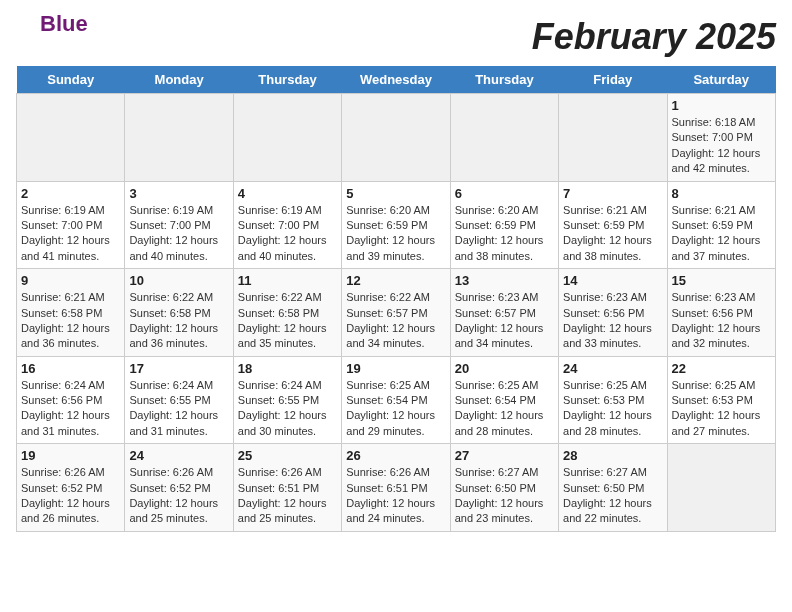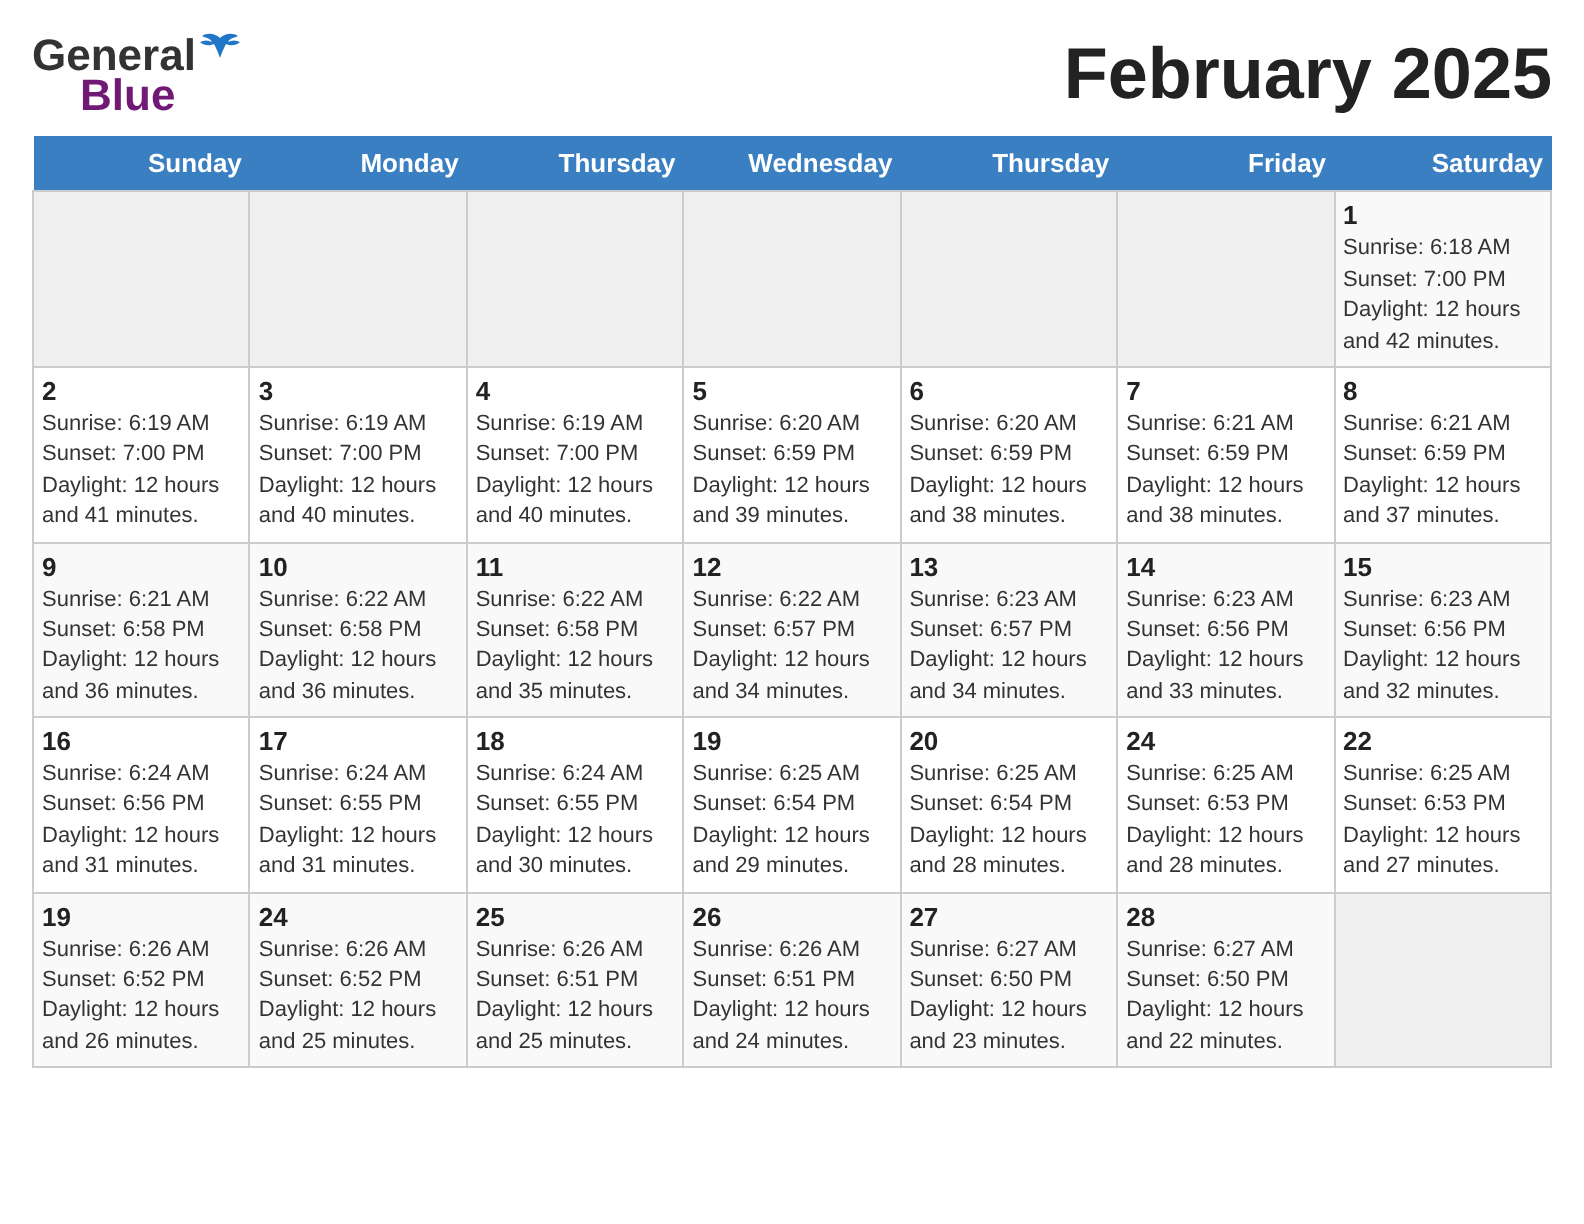--- a/index.html
+++ b/index.html
@@ -28,36 +28,37 @@
     }
     .logo-general { color: #333; }
     .logo-blue { color: #701a75; margin-left: 24px; }
     .title-block {
       text-align: right;
     }
     .title-block h1 {
       font-size: 36px;
       font-weight: bold;
       color: #222;
+      font-style: italic;
     }
     .title-block h2 {
       font-size: 16px;
       font-weight: normal;
       color: #444;
     }
     table {
       width: 100%;
       border-collapse: collapse;
       font-size: 11px;
     }
     thead tr th {
       background-color: #3a7fc1;
       color: #fff;
       padding: 6px 4px;
-      text-align: right;
+      text-align: center;
       font-size: 13px;
       font-weight: bold;
     }
     tbody tr td {
       border: 1px solid #ccc;
       vertical-align: top;
       padding: 4px 4px;
       min-height: 80px;
       width: 107px;
     }
@@ -81,27 +82,20 @@
     }
     .empty-cell {
       background: #f0f0f0;
     }
   </style>
 </head>
 <body>
 
 <div class="header-area">
   <div class="logo">
-    <div style="display:flex;align-items:center;">
-      <span class="logo-text logo-general">General</span>
-
-      <svg width="22" height="22" viewBox="0 0 22 22" style="margin-left:1px;margin-top:-4px;">
-        <path d="M11 4 C13 2, 17 1, 20 3 C18 4, 16 4, 15 6 C17 5, 19 5, 21 6 C19 8, 16 8, 14 7 C13 9, 12 11, 11 14 C10 11, 9 9, 8 7 C6 8, 3 8, 1 6 C3 5, 5 5, 7 6 C6 4, 4 4, 2 3 C5 1, 9 2, 11 4Z" fill="#2176c7"></path>
-      </svg>
-    </div>
     <span class="logo-text logo-blue" style="margin-top:-4px;">Blue</span>
   </div>
   <div class="title-block">
     <h1>February 2025</h1>
   </div>
 </div>
 
 <table>
   <thead>
     <tr>

